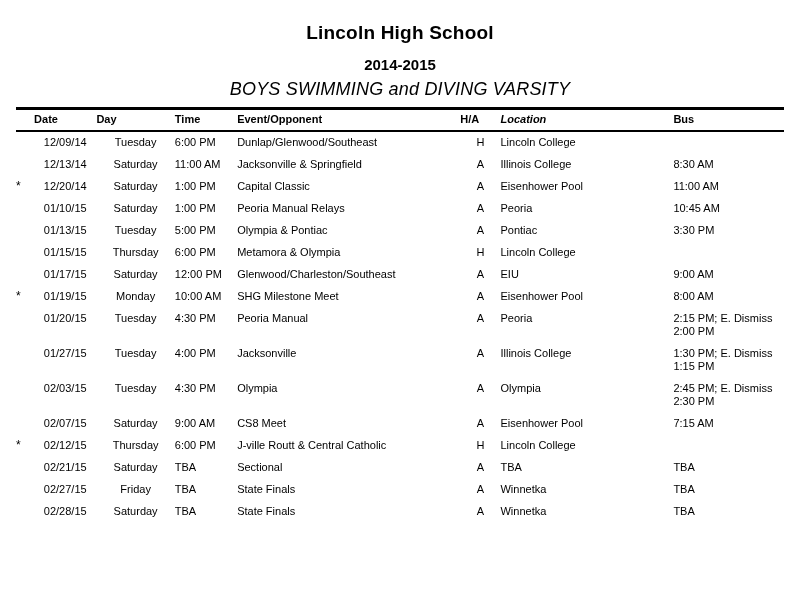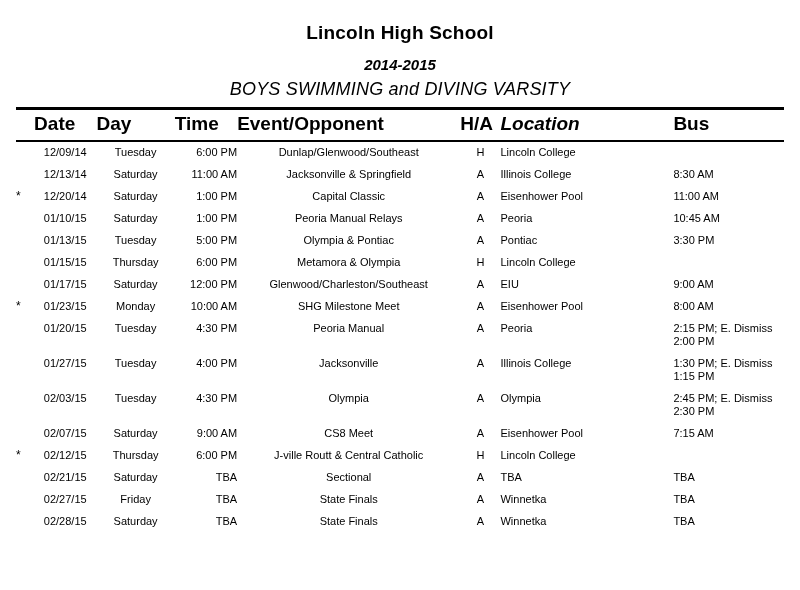--- a/index.html
+++ b/index.html
@@ -33,42 +33,41 @@
   }
   .doc-title {
     font-size: 23px;
     font-weight: bold;
     letter-spacing: 0.6px;
     line-height: 28px;
   }
   .season {
     font-size: 15px;
     font-weight: bold;
-    font-style: italic;
     line-height: 24px;
     margin-top: 7px;
   }
   .team {
     font-size: 18px;
     font-style: italic;
     line-height: 24px;
     letter-spacing: 0.2px;
   }
   .rule-top {
     border-top: 3px solid #000;
     margin-top: 6px;
   }
   table.schedule {
     width: 100%;
     border-collapse: collapse;
     table-layout: fixed;
     font-size: 11px;
   }
   table.schedule thead th {
-    font-size: 19px;
+    font-size: 11px;
     font-weight: bold;
     padding: 3px 0 5px 0;
     text-align: left;
     vertical-align: bottom;
   }
   .rule-head {
     border-bottom: 2px solid #000;
   }
   table.schedule tbody td {
     padding: 4px 0 5px 0;
@@ -81,22 +80,22 @@
   col.c-day  { width: 78px; }
   col.c-time { width: 62px; }
   col.c-event{ width: 222px; }
   col.c-ha   { width: 40px; }
   col.c-loc  { width: 172px; }
   col.c-bus  { width: 110px; }
 
   .star-cell { text-align: left; padding-left: 2px; font-size: 12px; }
   .date-cell { text-align: center; }
   .day-cell  { text-align: center; padding-right: 6px; }
-  .time-cell { text-align: right; padding-right: 10px; }
-  .event-cell { text-align: center; }
+  .time-cell { padding-right: 10px; }
+  .event-cell { text-align: left; }
   .ha-cell   { text-align: center; }
   .loc-cell  { text-align: left; margin-left: 20px; }
   .bus-cell  { text-align: left; }
 
   th.date-h { text-align: left; }
   th.day-h  { text-align: center; padding-right: 6px; }
   th.time-h { text-align: right; padding-right: 10px; }
   th.event-h{ text-align: left; }
   th.ha-h   { text-align: center; }
   th.loc-h  { text-align: left; font-style: italic; }
@@ -204,21 +203,21 @@
           <td class="date-cell">01/17/15</td>
           <td class="day-cell">Saturday</td>
           <td class="time-cell">12:00 PM</td>
           <td class="event-cell">Glenwood/Charleston/Southeast</td>
           <td class="ha-cell">A</td>
           <td class="loc-cell">EIU</td>
           <td class="bus-cell">9:00 AM</td>
         </tr>
         <tr>
           <td class="star-cell">*</td>
-          <td class="date-cell">01/23/15</td>
+          <td class="date-cell">01/19/15</td>
           <td class="day-cell">Monday</td>
           <td class="time-cell">10:00 AM</td>
           <td class="event-cell">SHG Milestone Meet</td>
           <td class="ha-cell">A</td>
           <td class="loc-cell">Eisenhower Pool</td>
           <td class="bus-cell">8:00 AM</td>
         </tr>
         <tr>
           <td class="star-cell"></td>
           <td class="date-cell">01/20/15</td>

